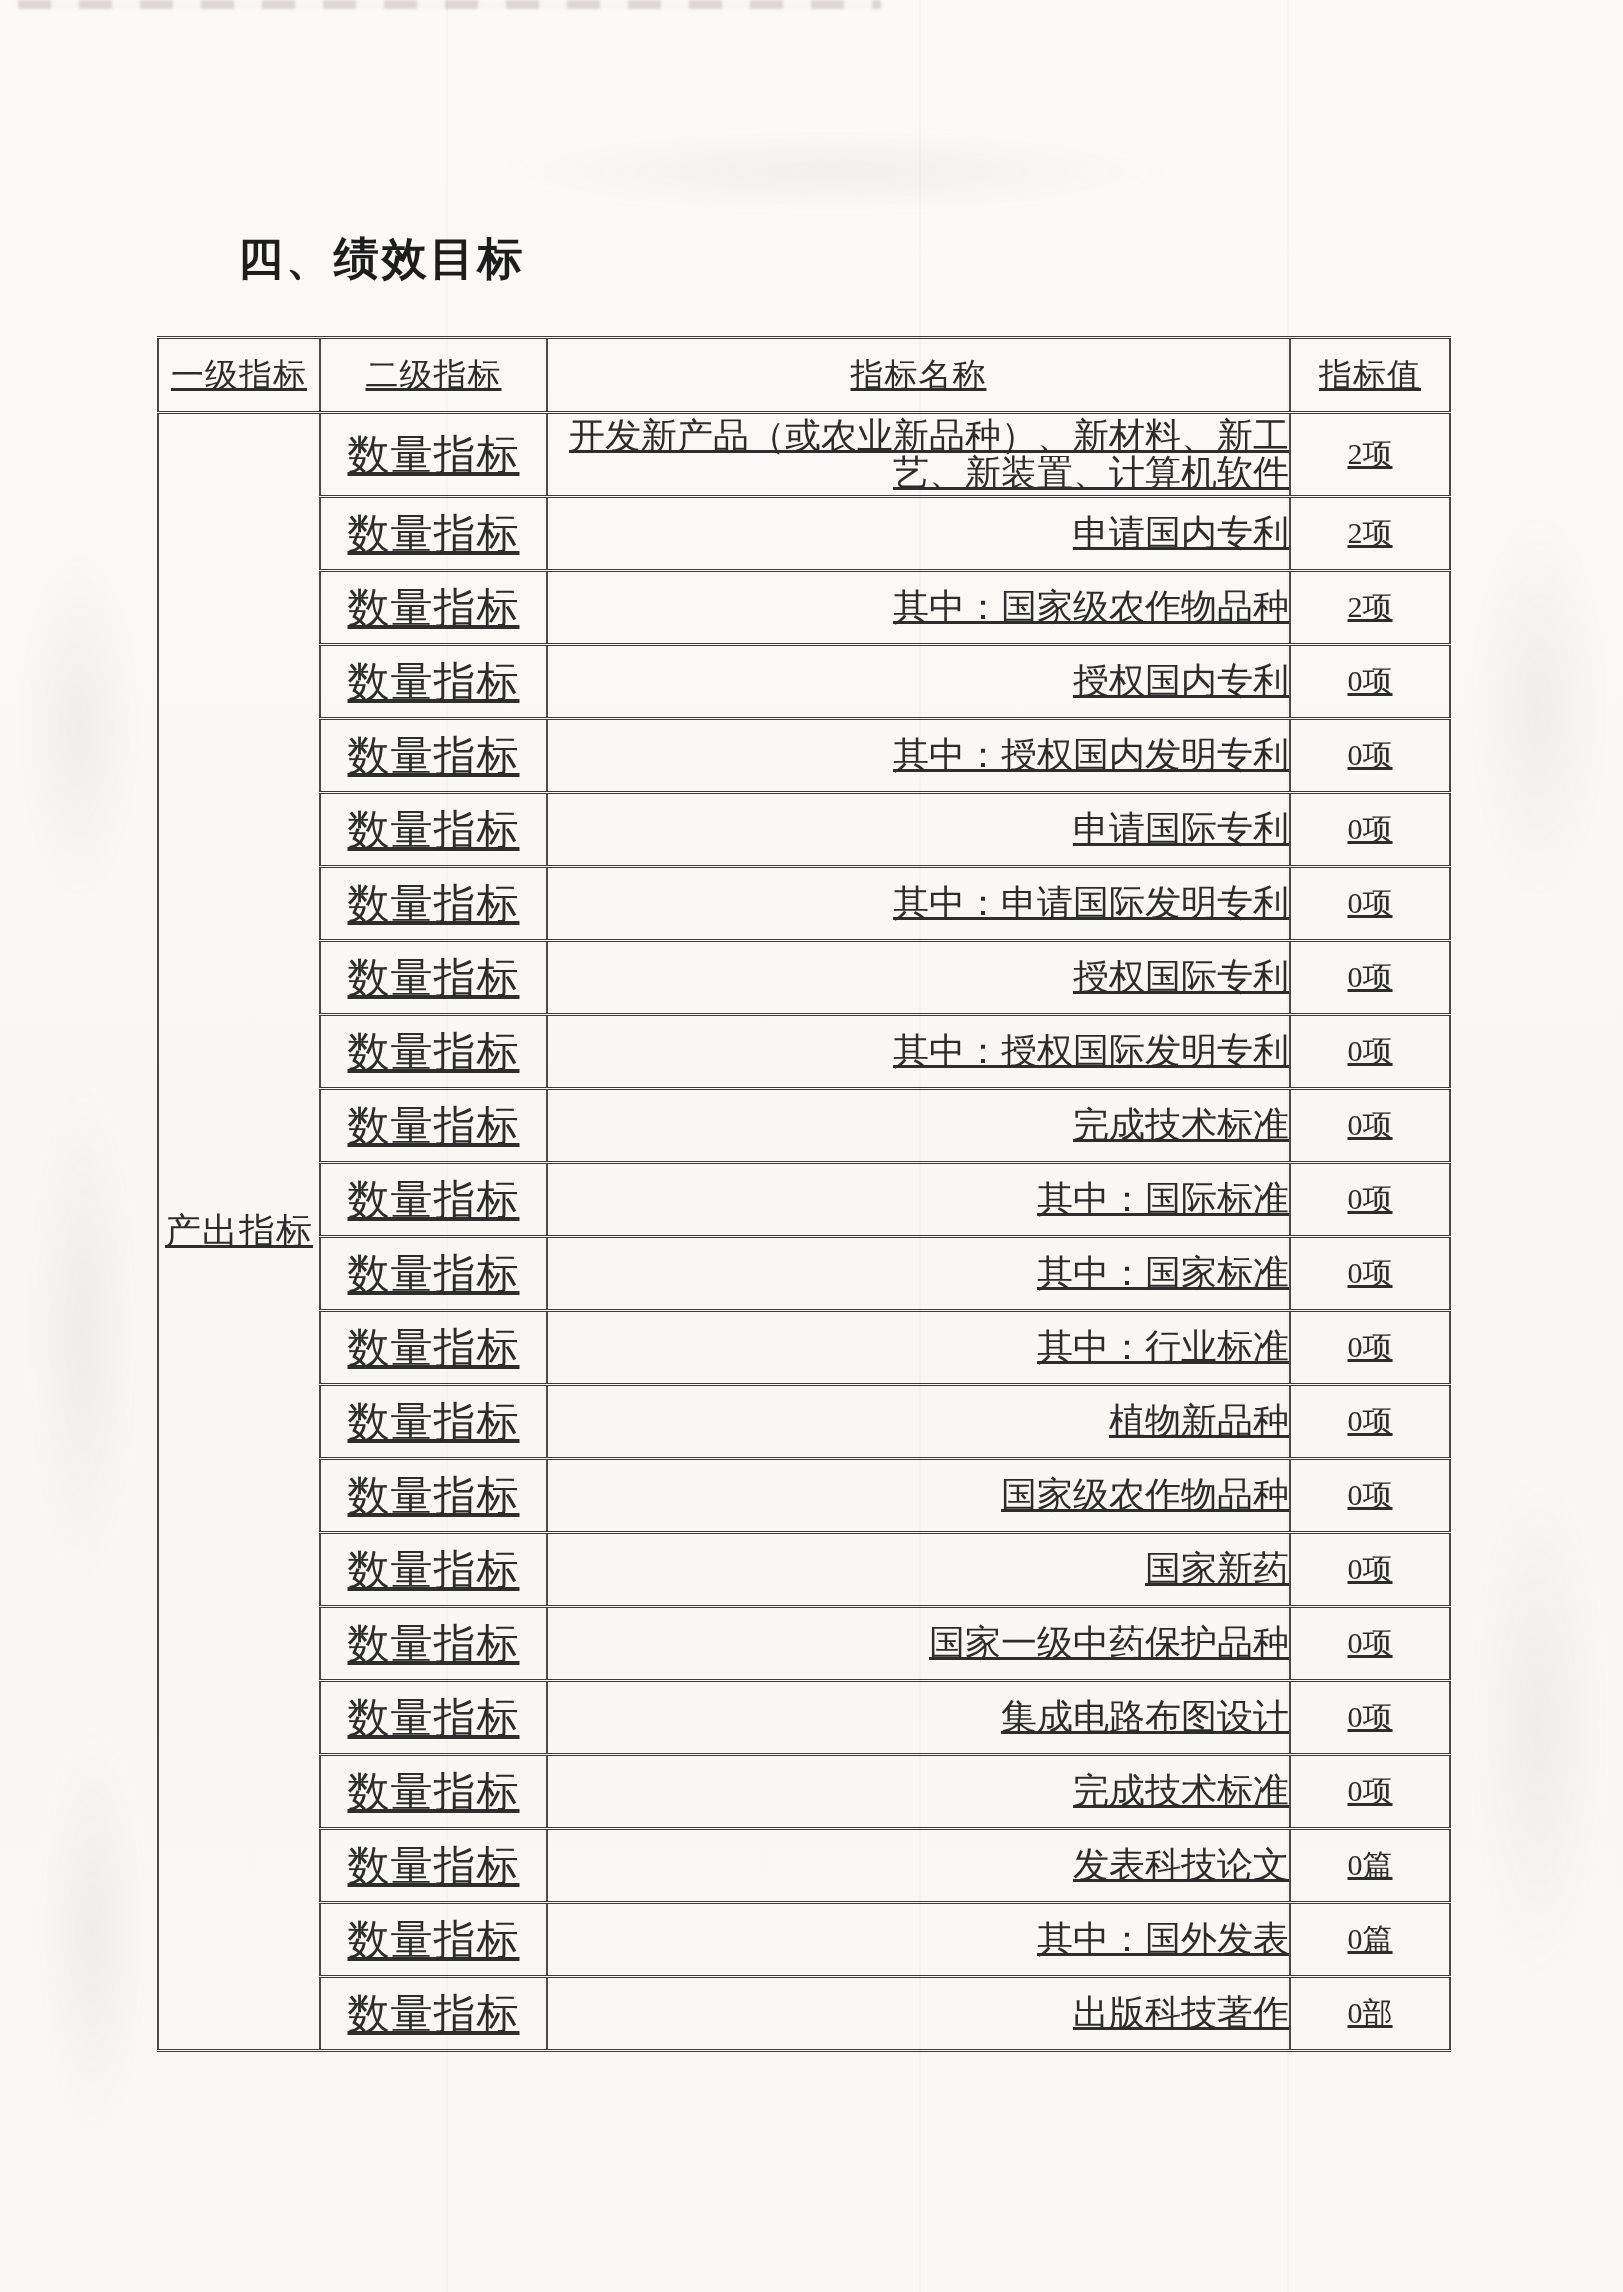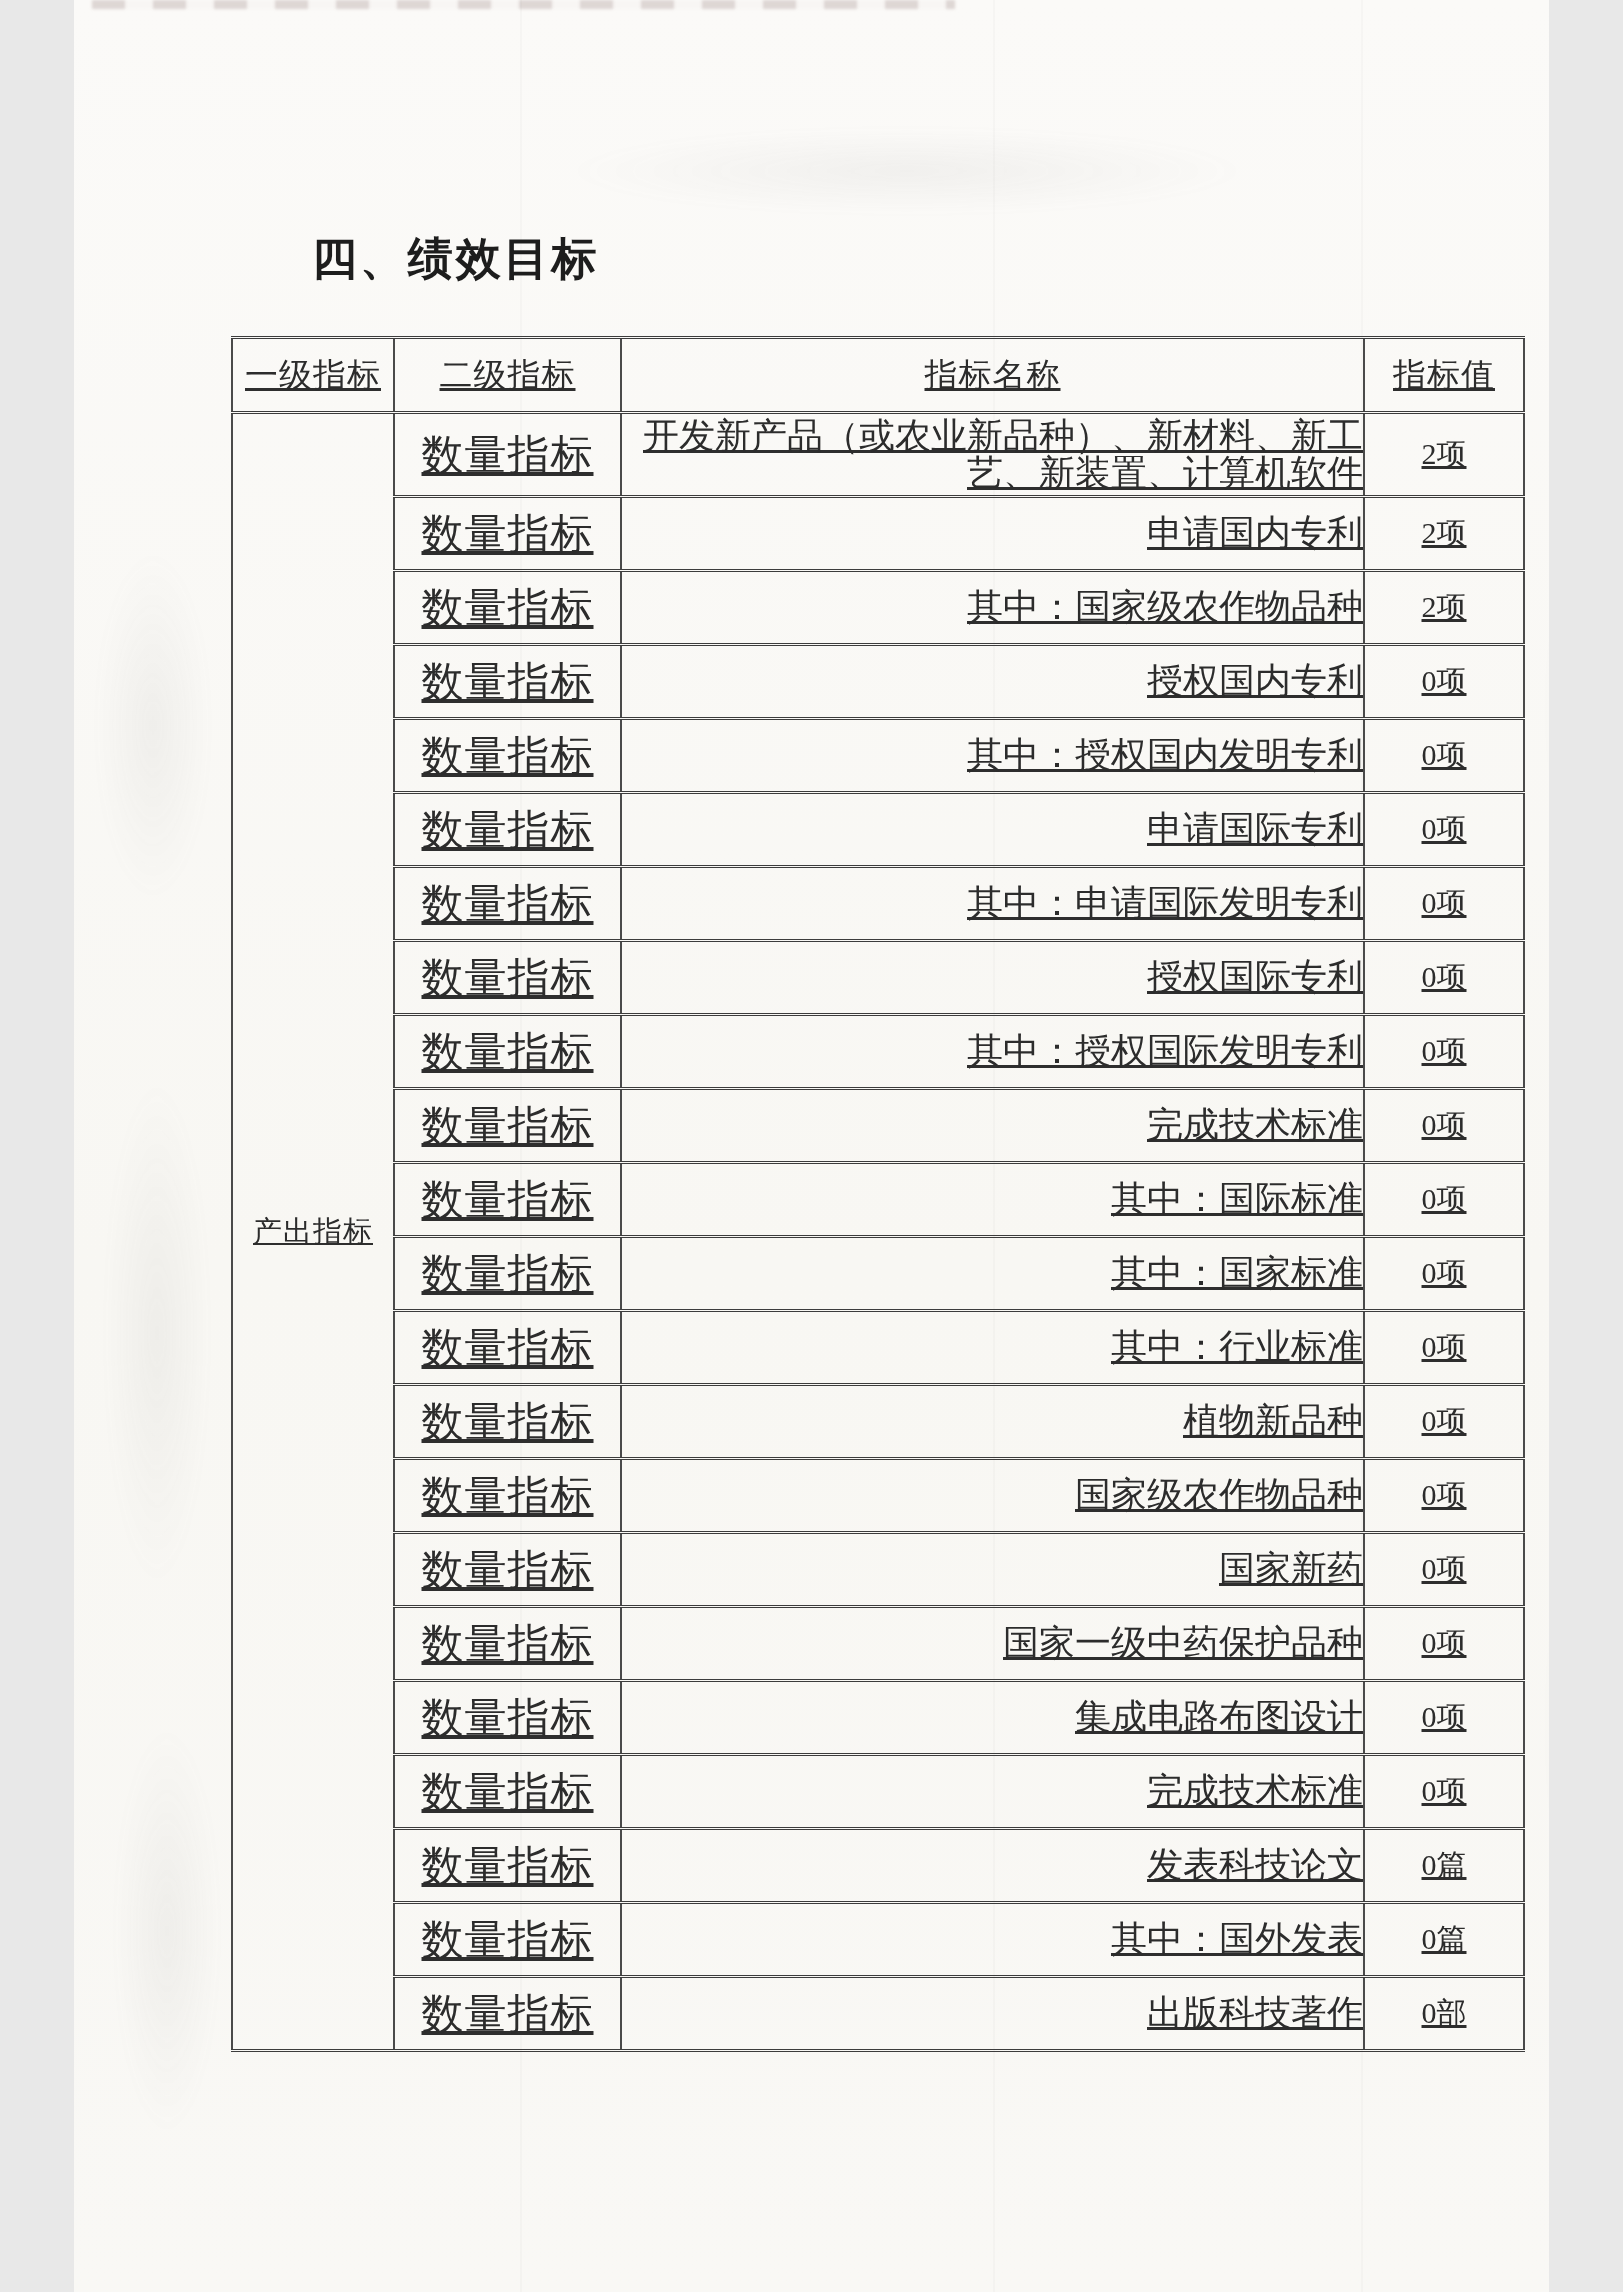--- a/index.html
+++ b/index.html
@@ -2,21 +2,21 @@
 <html><head>
 <meta charset="utf-8">
 <style>
   html, body {
     margin: 0;
     padding: 0;
     background: #e8e8e8;
   }
   .page {
     position: relative;
-    width: 1475px;
+    width: 1623px;
     height: 2293px;
     margin: 0 auto;
     background: linear-gradient(180deg, #fbfaf8 0%, #f8f7f3 55%, #f9f8f5 100%);
     overflow: hidden;
     font-family: "Liberation Serif", "DejaVu Serif", serif;
     color: #2e2e2e;
   }
   
   .scan-vline {
     position: absolute;
@@ -80,21 +80,21 @@
   tr.row        { height: 74px; }
   th.hcell {
     font-size: 33px;
     text-align: center;
     color: #2c2c2c;
     letter-spacing: 1px;
   }
   td.level1-cell {
     text-align: center;
     vertical-align: middle;
-    font-size: 29px;
+    font-size: 36px;
     letter-spacing: 1px;
     color: #2c2c2c;
   }
   td.level2-cell {
     text-align: center;
     vertical-align: middle;
     font-size: 42px;
     letter-spacing: 1px;
     color: #2c2c2c;
   }

